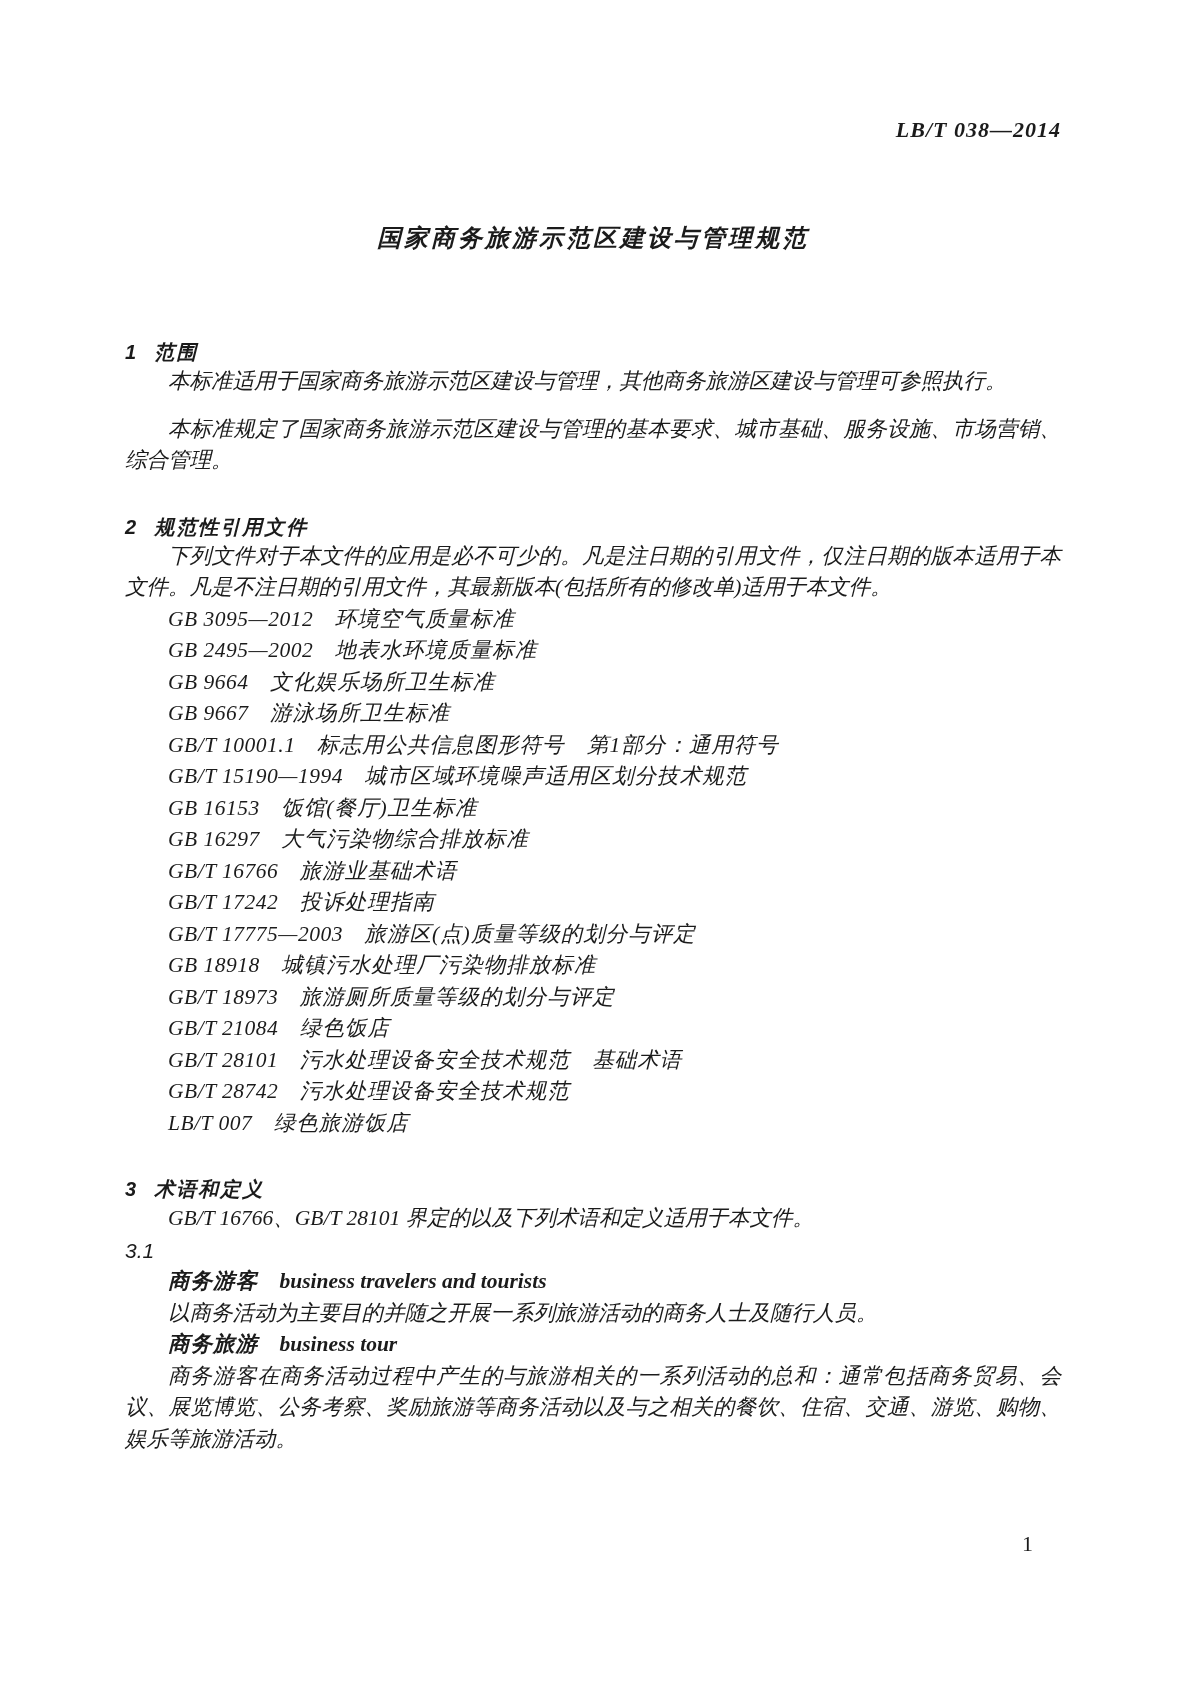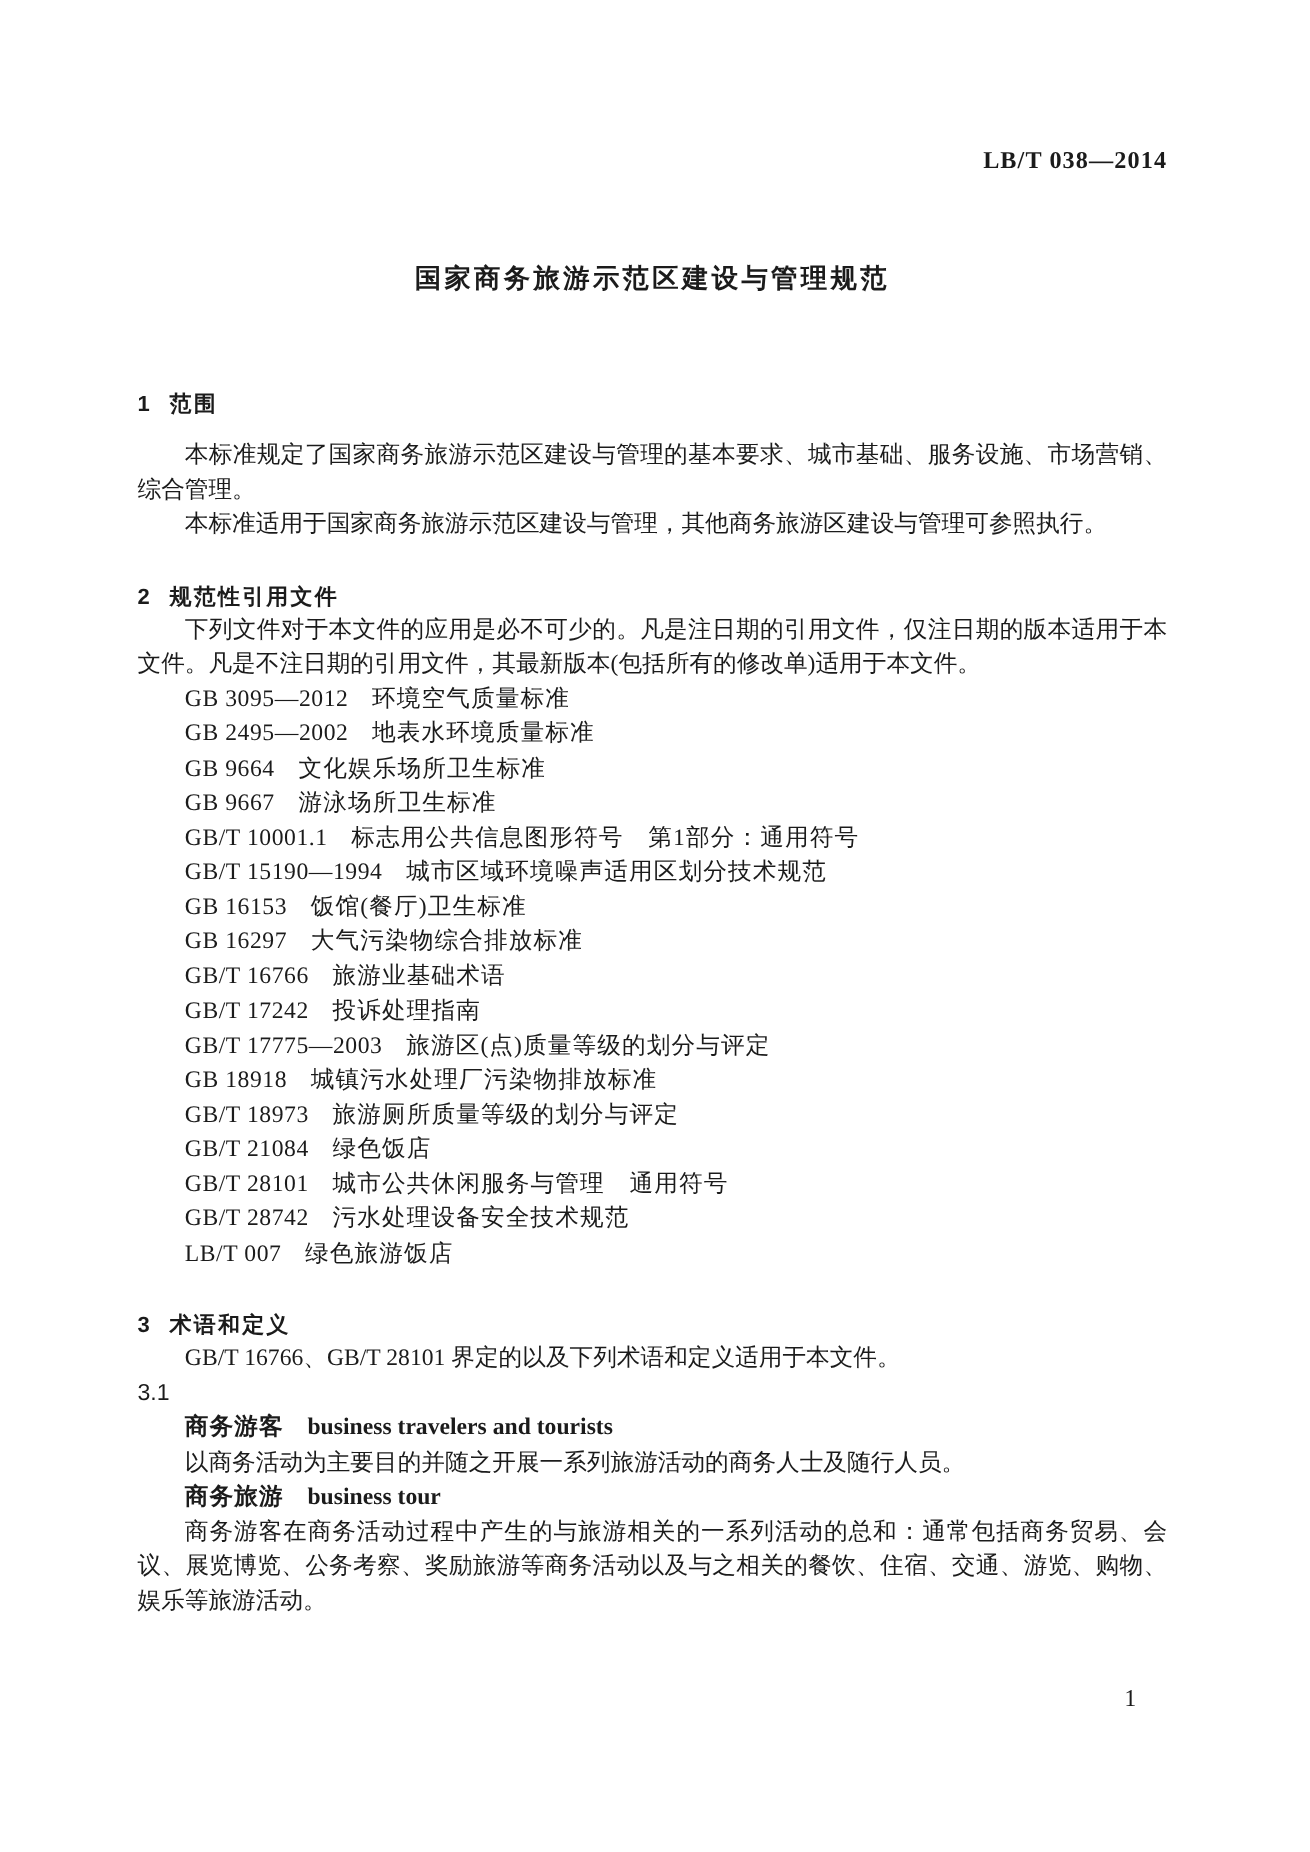--- a/index.html
+++ b/index.html
@@ -9,22 +9,23 @@
     height: 1684px;
     background: #ffffff;
     color: #1b1b1b;
     font-family: "Liberation Serif", "DejaVu Serif", serif;
     font-size: 21.5px;
     overflow: hidden;
   }
   .content {
     position: absolute;
     left: 125px;
-    top: 16px;
+    top: 0;
     width: 936px;
+    font-style: italic;
   }
   .doc-code {
     padding-top: 118px;
     text-align: right;
     font-weight: bold;
     font-size: 22px;
     line-height: 24px;
     letter-spacing: 1px;
     font-family: "Liberation Serif", "DejaVu Serif", serif;
   }
@@ -104,22 +105,22 @@
 <div class="page">
   <div class="content">
 
     <div class="doc-code">LB/T 038—2014</div>
 
     <div class="doc-title">国家商务旅游示范区建设与管理规范</div>
 
     <div class="section-heading" id="s1-heading">
       <span class="num">1</span><span class="txt">范围</span>
     </div>
+    <p class="body-par">本标准适用于国家商务旅游示范区建设与管理，其他商务旅游区建设与管理可参照执行。</p>
     <p class="body-par first">本标准规定了国家商务旅游示范区建设与管理的基本要求、城市基础、服务设施、市场营销、综合管理。</p>
-    <p class="body-par">本标准适用于国家商务旅游示范区建设与管理，其他商务旅游区建设与管理可参照执行。</p>
 
     <div class="section-heading" id="s2-heading">
       <span class="num">2</span><span class="txt">规范性引用文件</span>
     </div>
     <p class="body-par s2-intro">下列文件对于本文件的应用是必不可少的。凡是注日期的引用文件，仅注日期的版本适用于本文件。凡是不注日期的引用文件，其最新版本(包括所有的修改单)适用于本文件。</p>
 
     <ul class="ref-list">
       <li><span class="ref-code">GB 3095—2012</span><span class="ref-title">环境空气质量标准</span></li>
       <li><span class="ref-code">GB 2495—2002</span><span class="ref-title">地表水环境质量标准</span></li>
       <li><span class="ref-code">GB 9664</span><span class="ref-title">文化娱乐场所卫生标准</span></li>
@@ -127,21 +128,21 @@
       <li><span class="ref-code">GB/T 10001.1</span><span class="ref-title">标志用公共信息图形符号　第1部分：通用符号</span></li>
       <li><span class="ref-code">GB/T 15190—1994</span><span class="ref-title">城市区域环境噪声适用区划分技术规范</span></li>
       <li><span class="ref-code">GB 16153</span><span class="ref-title">饭馆(餐厅)卫生标准</span></li>
       <li><span class="ref-code">GB 16297</span><span class="ref-title">大气污染物综合排放标准</span></li>
       <li><span class="ref-code">GB/T 16766</span><span class="ref-title">旅游业基础术语</span></li>
       <li><span class="ref-code">GB/T 17242</span><span class="ref-title">投诉处理指南</span></li>
       <li><span class="ref-code">GB/T 17775—2003</span><span class="ref-title">旅游区(点)质量等级的划分与评定</span></li>
       <li><span class="ref-code">GB 18918</span><span class="ref-title">城镇污水处理厂污染物排放标准</span></li>
       <li><span class="ref-code">GB/T 18973</span><span class="ref-title">旅游厕所质量等级的划分与评定</span></li>
       <li><span class="ref-code">GB/T 21084</span><span class="ref-title">绿色饭店</span></li>
-      <li><span class="ref-code">GB/T 28101</span><span class="ref-title">城市公共休闲服务与管理　通用符号</span></li>
+      <li><span class="ref-code">GB/T 28101</span><span class="ref-title">污水处理设备安全技术规范　基础术语</span></li>
       <li><span class="ref-code">GB/T 28742</span><span class="ref-title">污水处理设备安全技术规范</span></li>
       <li><span class="ref-code">LB/T 007</span><span class="ref-title">绿色旅游饭店</span></li>
     </ul>
 
     <div class="section-heading" id="s3-heading">
       <span class="num">3</span><span class="txt">术语和定义</span>
     </div>
     <p class="body-par s3-intro">GB/T 16766、GB/T 28101 界定的以及下列术语和定义适用于本文件。</p>
 
     <div class="clause-num">3.1</div>

